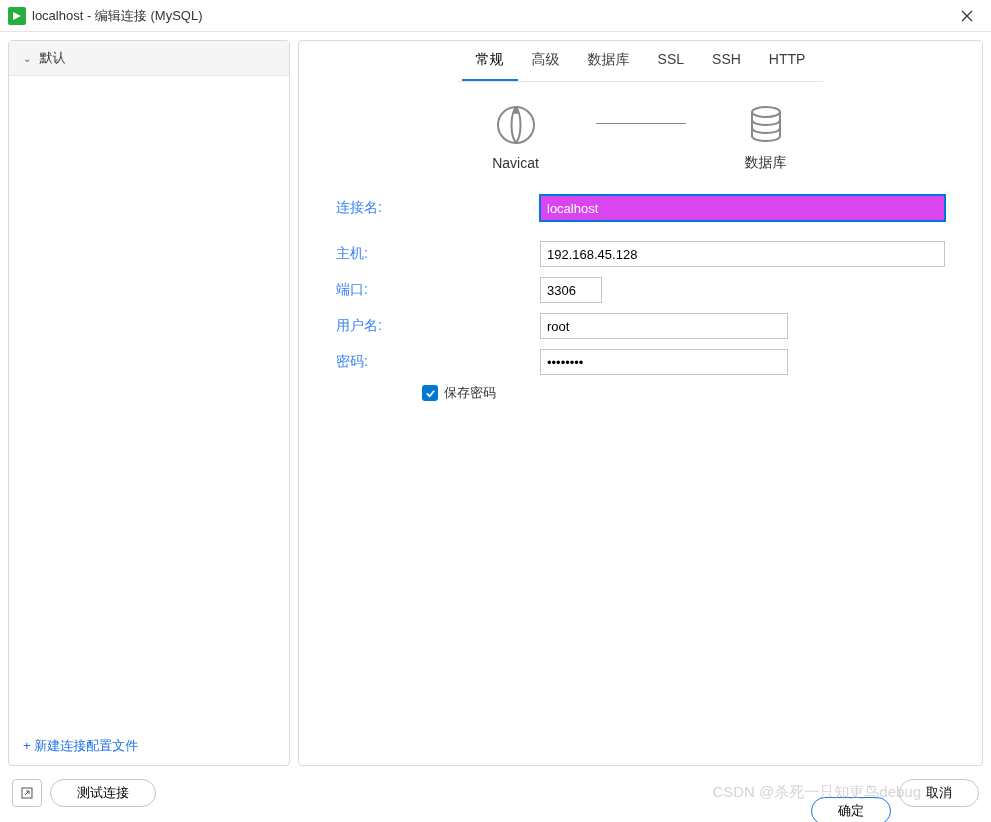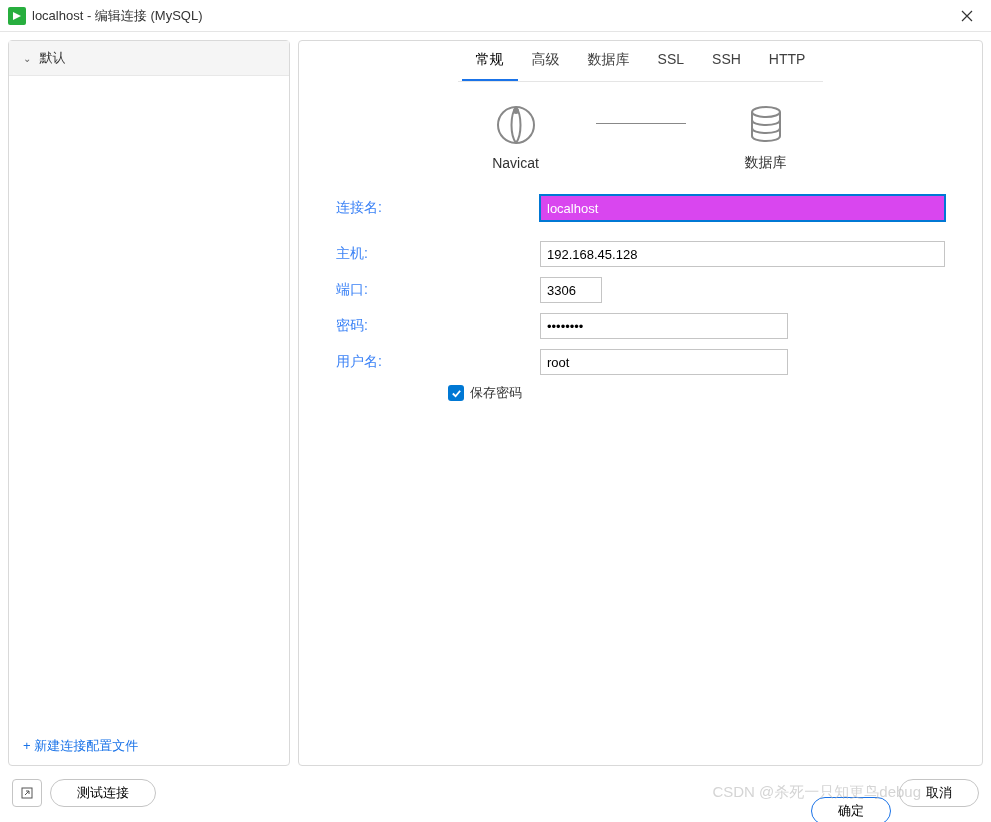--- a/index.html
+++ b/index.html
@@ -27,21 +27,21 @@
     .form { padding: 14px 20px; }
     .form-row { display: flex; align-items: center; margin-bottom: 8px; min-height: 28px; }
     .form-row.gap { margin-top: 18px; }
     .form-label { width: 204px; font-size: 14px; color: #3b82f6; }
     .form-input { border: 1px solid #c5c5c5; padding: 4px 6px; font-size: 13px; height: 26px; font-family: inherit; }
     .form-input.w-wide { width: 405px; }
     .form-input.w-port { width: 62px; }
     .form-input.w-med { width: 248px; }
     .form-input.selected { background: #d946ef; color: #fff; border: 1px solid #0078d4; outline: 1px solid #0078d4; }
     .form-input.selected::selection { background: #0078d4; color: #fff; }
-    .checkbox-row { display: flex; align-items: center; margin-left: 112px; margin-top: 6px; gap: 6px; }
+    .checkbox-row { display: flex; align-items: center; margin-left: 86px; margin-top: 6px; gap: 6px; }
     .checkbox { width: 16px; height: 16px; background: #0078d4; border-radius: 3px; display: flex; align-items: center; justify-content: center; }
     .checkbox svg { width: 11px; height: 11px; }
     .footer { position: absolute; bottom: 0; left: 0; right: 0; height: 48px; display: flex; align-items: center; padding: 0 12px 10px; gap: 8px; }
     .icon-btn { width: 30px; height: 28px; border: 1px solid #c5c5c5; border-radius: 4px; display: flex; align-items: center; justify-content: center; cursor: pointer; background: #fff; }
     .btn { height: 28px; padding: 0 26px; border: 1px solid #c5c5c5; border-radius: 14px; background: #fff; cursor: pointer; font-size: 13px; font-family: inherit; }
     .btn.primary { border: 1.5px solid #1a73e8; color: #000; margin-top: 36px; }
     .spacer { flex: 1; }
     .watermark { position: absolute; bottom: 20px; right: 70px; color: #b8b8b8; font-size: 15px; opacity: 0.6; pointer-events: none; }
   </style>
 </head>
@@ -113,26 +113,26 @@
       </div>
       <div class="form-row gap">
         <div class="form-label">主机:</div>
         <input class="form-input w-wide" value="192.168.45.128" style="">
       </div>
       <div class="form-row">
         <div class="form-label">端口:</div>
         <input class="form-input w-port" value="3306" style="">
       </div>
       <div class="form-row">
+        <div class="form-label">用户名:</div>
+        <input class="form-input w-med" value="root" style="">
+      </div>
+      <div class="form-row">
         <div class="form-label">密码:</div>
         <input class="form-input w-med" value="••••••••" style="">
-      </div>
-      <div class="form-row">
-        <div class="form-label">用户名:</div>
-        <input class="form-input w-med" value="root" style="">
       </div>
       <div class="checkbox-row">
         <div class="checkbox">
           <svg viewBox="0 0 12 12">
               <path d="M2 6 L5 9 L10 3" stroke="#fff" stroke-width="2" fill="none"></path>
             </svg>
         </div>
         <span>保存密码</span>
       </div>
     </div>

